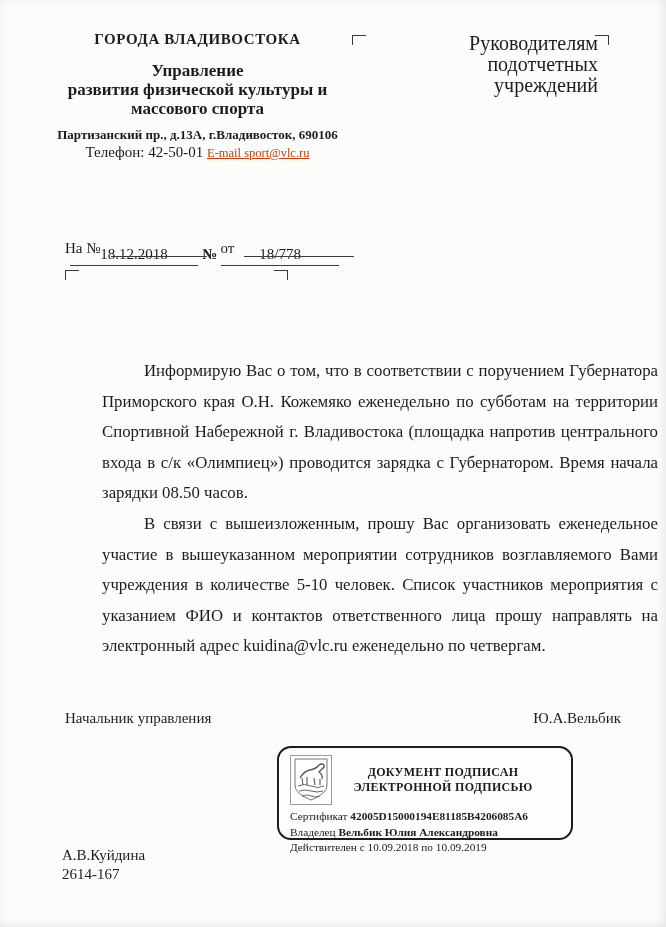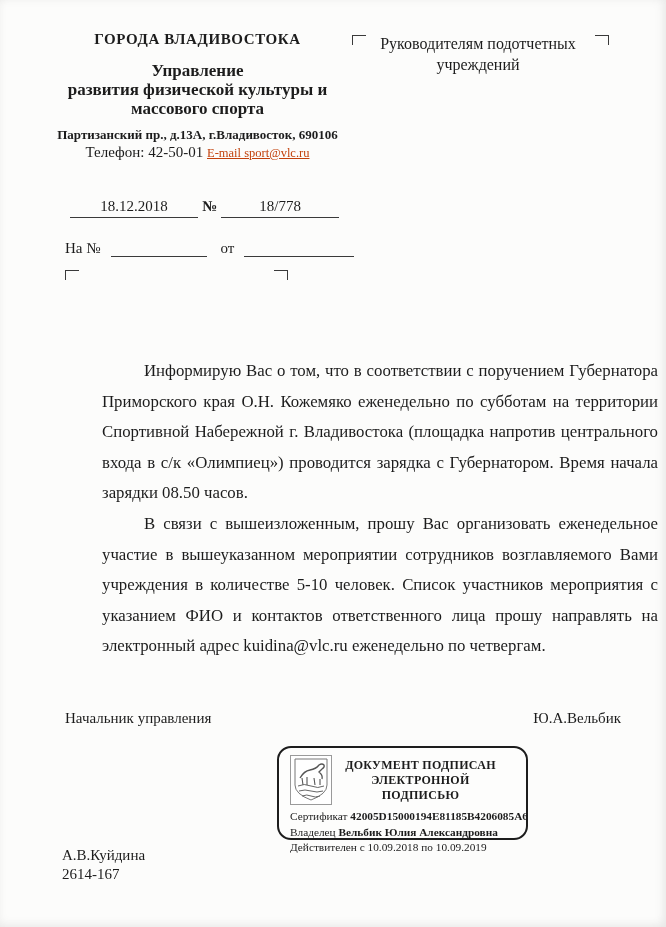--- a/index.html
+++ b/index.html
@@ -19,44 +19,44 @@
   .lh .org{font-size:15px;font-weight:bold;letter-spacing:.6px;line-height:18px;}
   .lh .dept{font-size:17px;font-weight:bold;line-height:19px;margin-top:13px;}
   .lh .addr{font-size:13px;font-weight:600;margin-top:9px;line-height:16px;}
   .lh .phone{font-size:15px;line-height:18px;}
   .lh .email{
     font-size:12.5px;text-decoration:underline;cursor:pointer;
   }
   
   .recipient{
     position:absolute;left:358px;top:33px;width:240px;
-    font-size:16px;line-height:21px;text-align:center;
+    font-size:20px;line-height:21px;text-align:right;
   }
   .cm{position:absolute;width:13px;height:9px;}
   .cm.l{border-left:1.5px solid #3a3a3a;border-top:1.5px solid #3a3a3a;}
   .cm.r{border-right:1.5px solid #3a3a3a;border-top:1.5px solid #3a3a3a;}
   
   .refline{position:absolute;left:70px;top:198px;width:270px;font-size:15px;}
   .refline .seg{display:inline-block;text-align:center;border-bottom:1px solid #3a3a3a;padding-bottom:2px;}
-  .refline .seg.date{width:128px;}
+  .refline .seg.date{width:128px;margin-top:48px;}
   .refline .seg.num{width:118px;}
   .refline .nsign{display:inline-block;margin:0 4px;font-weight:bold;}
   .replyline{position:absolute;left:65px;top:240px;font-size:15px;}
   .blank{display:inline-block;border-bottom:1px solid #3a3a3a;height:15px;vertical-align:bottom;}
   .blank.b1{width:96px;margin:0 14px 0 10px;}
   .blank.b2{width:110px;margin-left:10px;}
   
   .salutation{position:absolute;left:65px;top:306px;width:555px;text-align:center;font-size:17px;}
   .bodytext{position:absolute;left:65px;top:356px;width:556px;font-size:16.8px;line-height:30.6px;text-align:justify;margin-left:37px;}
   .bodytext p{margin:0;text-indent:42px;}
   
   .sigrow{position:absolute;left:65px;top:710px;width:556px;display:flex;justify-content:space-between;font-size:15px;}
   
   .stamp{
-    position:absolute;left:277px;top:746px;width:251px;height:94px;
+    position:absolute;left:277px;top:746px;width:296px;height:94px;
     border:2.5px solid #1d1d1d;border-radius:14px;background:#fdfdfc;
     box-sizing:border-box;padding:7px 11px 6px 11px;
   }
   .stamp .head{display:flex;align-items:center;}
   .stamp .emblem{width:40px;height:48px;border:1px solid #9a9a9a;flex:0 0 auto;background:#fff;}
   .stamp .title{flex:1;text-align:center;font-size:12px;font-weight:600;line-height:15px;letter-spacing:.3px;padding-right:6px;}
   .stamp .line{font-size:11.3px;line-height:15.5px;white-space:nowrap;}
   .stamp .lines{margin-top:4px;}
   .stamp .b{font-weight:bold;}
   

